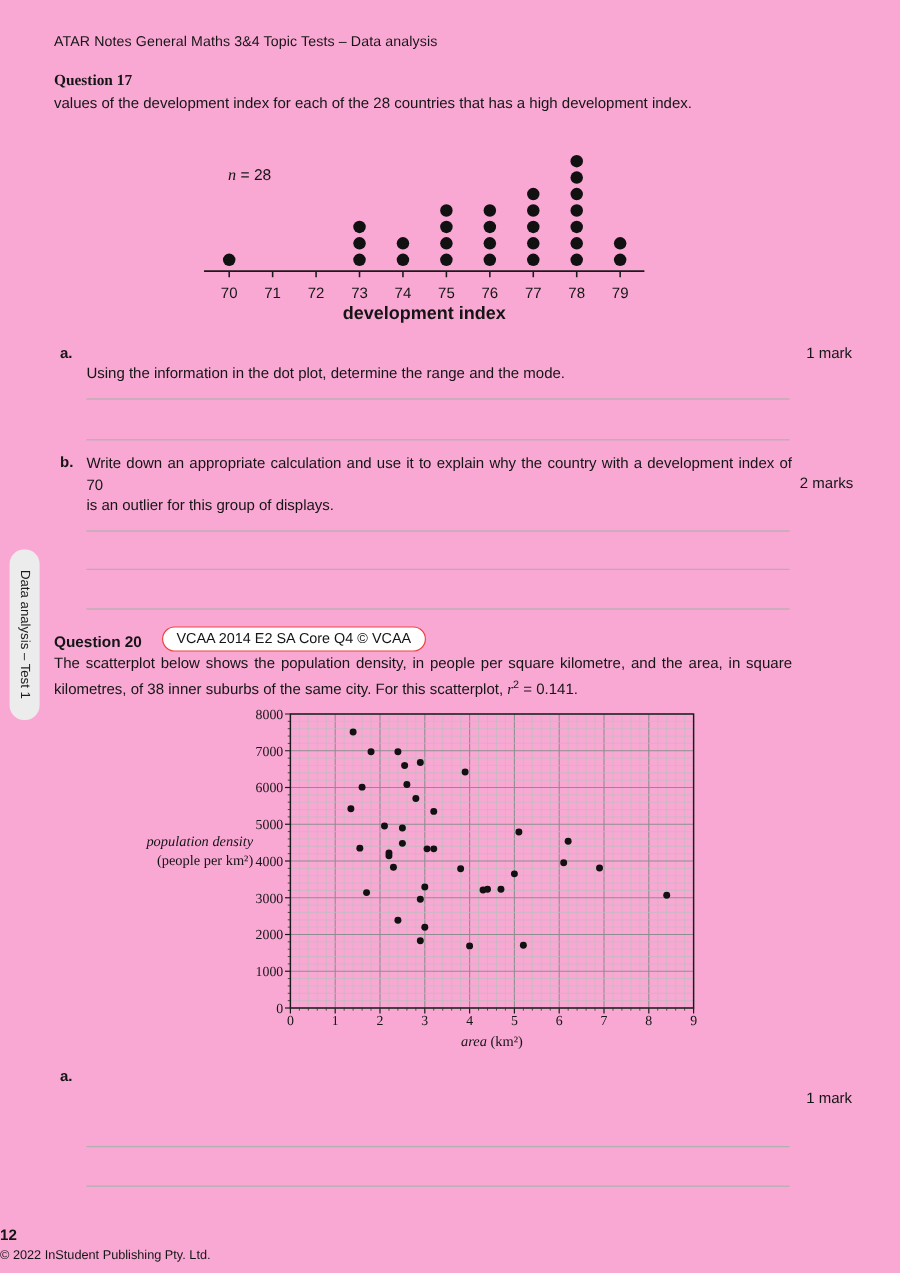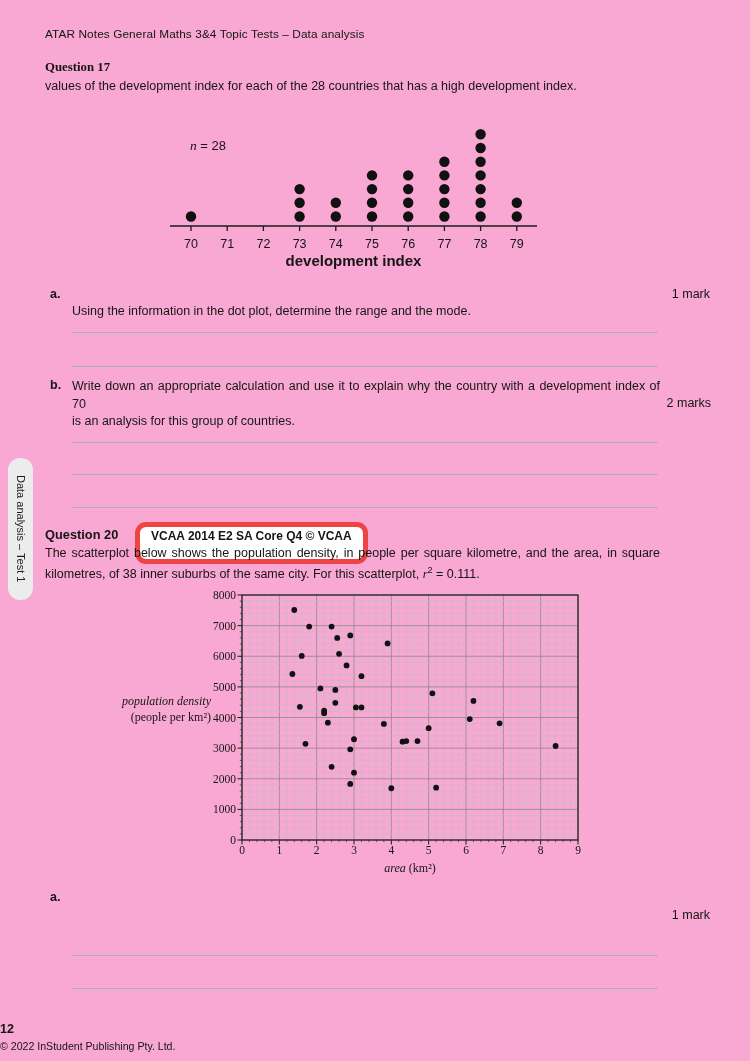--- a/index.html
+++ b/index.html
@@ -12,22 +12,22 @@
   .ptext{font-size:12.5px;line-height:17.5px;}
   .just{text-align:justify;text-align-last:justify;}
   .part-label{font-weight:bold;font-size:12.5px;}
   .marks{font-size:12.5px;text-align:center;}
   .ansline{height:0;border-bottom:1px solid #b0b0b0;width:586px;left:72px;}
   .mathvar{font-family:"Liberation Serif",serif;font-style:italic;}
   sup{font-size:9px;}
   .side-tab{left:8px;top:458px;width:25px;height:142px;background:#ececec;border-radius:12px;
             display:flex;align-items:center;justify-content:center;}
   .side-tab span{writing-mode:vertical-rl;text-orientation:mixed;font-size:11px;color:#1c1c1c;white-space:nowrap;}
-  .badge{left:135px;top:522px;border:5px solid #ef4444;border-radius:11px;padding:2px 11px 16px 11px;
-         font-size:12px;font-weight:bold;background:#fff;}
+  .badge{left:135px;top:522px;border:1px solid #ef4444;border-radius:11px;padding:2px 11px 3px 11px;
+         font-size:12px;font-weight:normal;background:#fff;}
   .footer-num{left:0;right:0;top:1022px;text-align:left;font-size:12.6px;font-weight:bold;}
   .footer-copy{left:0;right:0;top:1040px;text-align:left;font-size:10.6px;}
   #dotplot-svg text{font-family:"Liberation Sans",sans-serif;fill:#151515;}
   #scatter-svg text{font-family:"Liberation Serif",serif;fill:#151515;}
 </style>
 </head>
 <body>
 
 <div class="page">
 
@@ -104,34 +104,34 @@
   <div class="abs part-label" style="left:50px;top:287px;">a.</div>
   <div class="abs ptext" style="left:72px;top:303px;width:560px;">Using the information in the dot plot, determine the range and the mode.</div>
   <div class="abs marks" style="right:40px;top:287px;">1 mark</div>
 
   <div class="abs ansline" style="top:332px;"></div>
   <div class="abs ansline" style="top:366px;"></div>
 
   <div class="abs part-label" style="left:50px;top:378px;">b.</div>
   <div class="abs ptext" style="left:72px;top:378px;width:588px;">
     <div class="just">Write down an appropriate calculation and use it to explain why the country with a development index of 70</div>
-    <div>is an analysis for this group of countries.</div>
+    <div>is an outlier for this group of displays.</div>
   </div>
   <div class="abs marks" style="right:39px;top:396px;">2 marks</div>
 
   <div class="abs ansline" style="top:442px;"></div>
   <div class="abs ansline" style="top:474px;"></div>
   <div class="abs ansline" style="top:507px;"></div>
 
   <div class="abs qtitle" style="left:45px;top:527px;">Question 20</div>
   <div class="abs badge">VCAA 2014 E2 SA Core Q4 © VCAA</div>
 
   <div class="abs para" style="top:545px;">
     <div class="just">The scatterplot below shows the population density, in people per square kilometre, and the area, in square</div>
-    <div><span>kilometres, of 38 inner suburbs of the same city. For this scatterplot, </span><span class="mathvar">r</span><sup>2</sup><span> = 0.111.</span></div>
+    <div><span>kilometres, of 38 inner suburbs of the same city. For this scatterplot, </span><span class="mathvar">r</span><sup>2</sup><span> = 0.141.</span></div>
   </div>
 
   <svg id="scatter-svg" class="abs" style="left:110px;top:583px;" width="490" height="296">
       <g>
         <line x1="132" y1="12" x2="132" y2="257" stroke="#8e8e8e" stroke-width="0.9"></line>
         <line x1="132" y1="257" x2="132" y2="261.5" stroke="#1a1a1a" stroke-width="1"></line>
         <line x1="139.46666666666667" y1="12" x2="139.46666666666667" y2="257" stroke="#bdbdbd" stroke-width="0.6"></line>
         <line x1="139.46666666666667" y1="257" x2="139.46666666666667" y2="259.2" stroke="#1a1a1a" stroke-width="0.6"></line>
         <line x1="146.93333333333334" y1="12" x2="146.93333333333334" y2="257" stroke="#bdbdbd" stroke-width="0.6"></line>
         <line x1="146.93333333333334" y1="257" x2="146.93333333333334" y2="259.2" stroke="#1a1a1a" stroke-width="0.6"></line>

